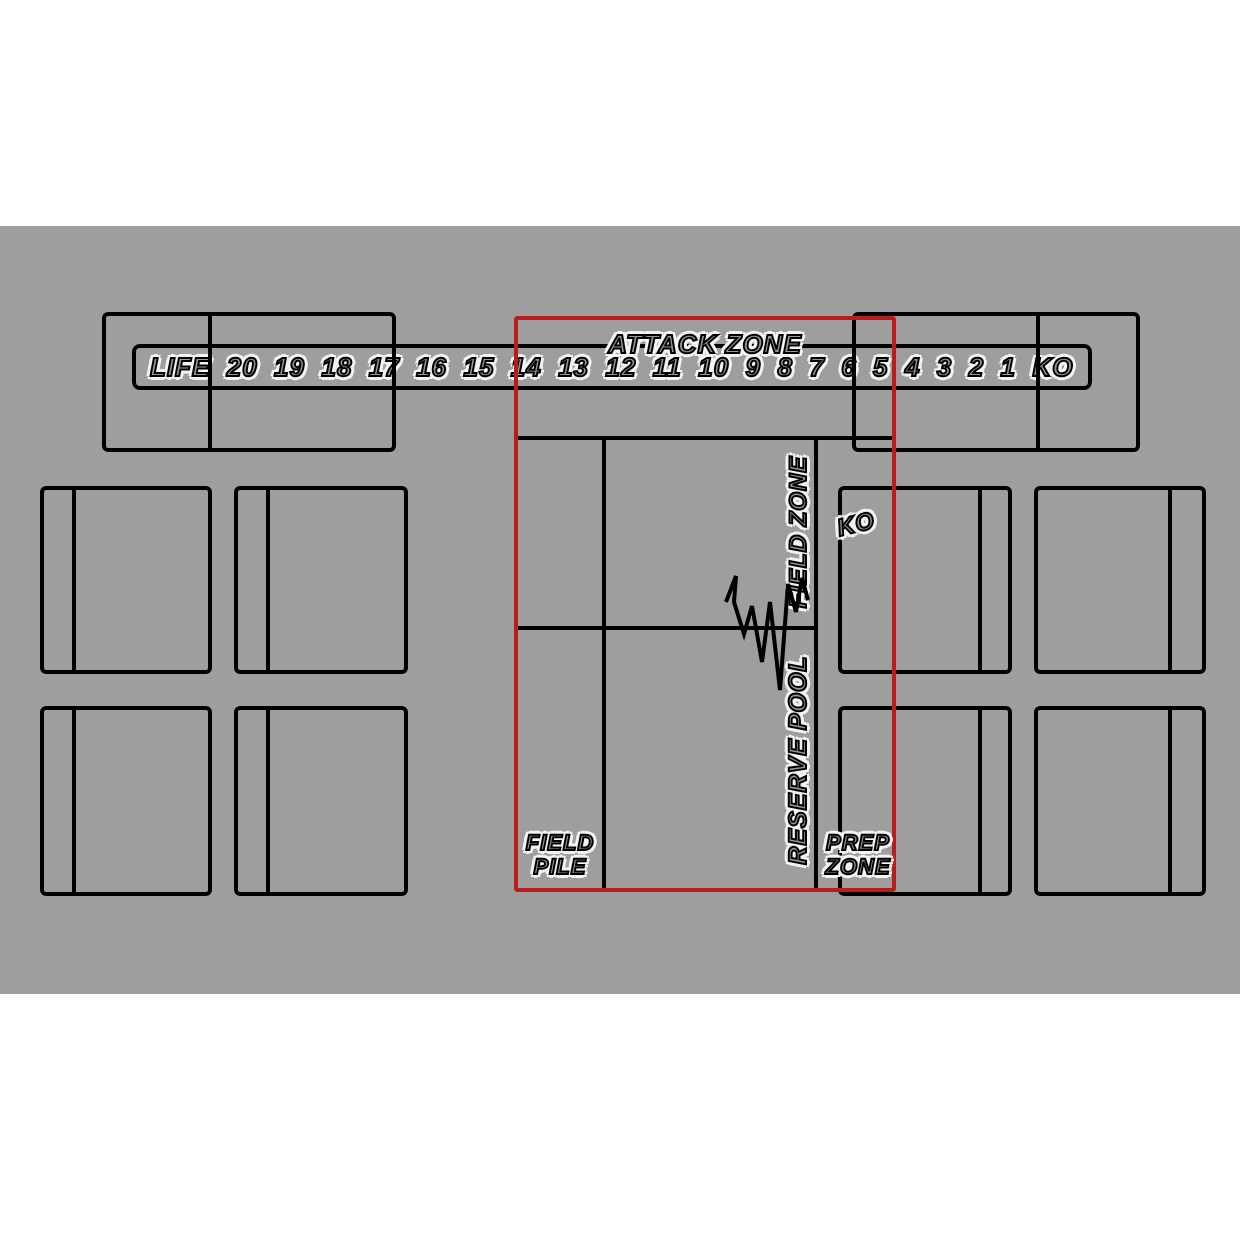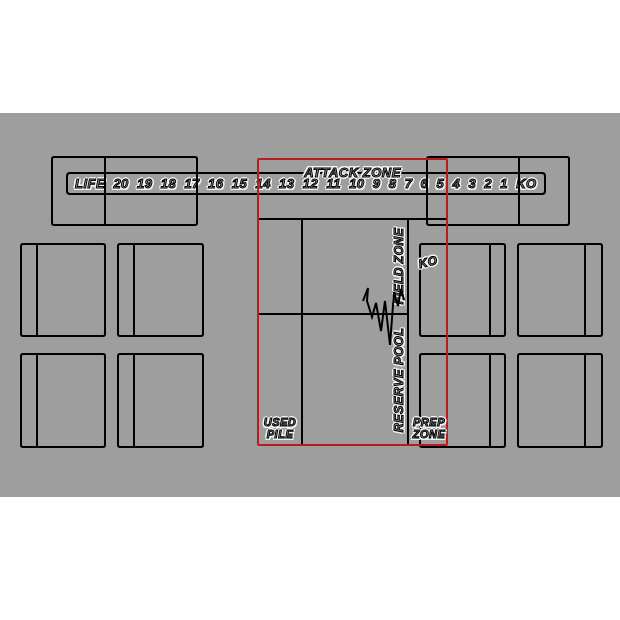--- a/index.html
+++ b/index.html
@@ -106,21 +106,21 @@
   <div class="center-block">
     <div class="cb-line-h1"></div>
     <div class="cb-line-vleft"></div>
     <div class="cb-line-vright"></div>
     <div class="cb-line-h2"></div>
 
     <div class="otext label-attack">ATTACK ZONE</div>
     <div class="otext vlabel label-field">FIELD ZONE</div>
     <div class="otext vlabel label-reserve">RESERVE POOL</div>
     <div class="otext label-ko">KO</div>
-    <div class="otext corner-label label-used">USED
+    <div class="otext corner-label label-used">FIELD
 PILE</div>
     <div class="otext corner-label label-prep">PREP
 ZONE</div>
   </div>
 
   <svg class="overlay" width="620" height="384" viewBox="0 113 620 384">
     <polyline points="363,301 368,288 367,301 372,317 376,303 381,331 385,301 390,345 394,292 398,306 401,289 404,300" fill="none" stroke="#000" stroke-width="2" stroke-linejoin="miter"></polyline>
   </svg>
 
 </div>

